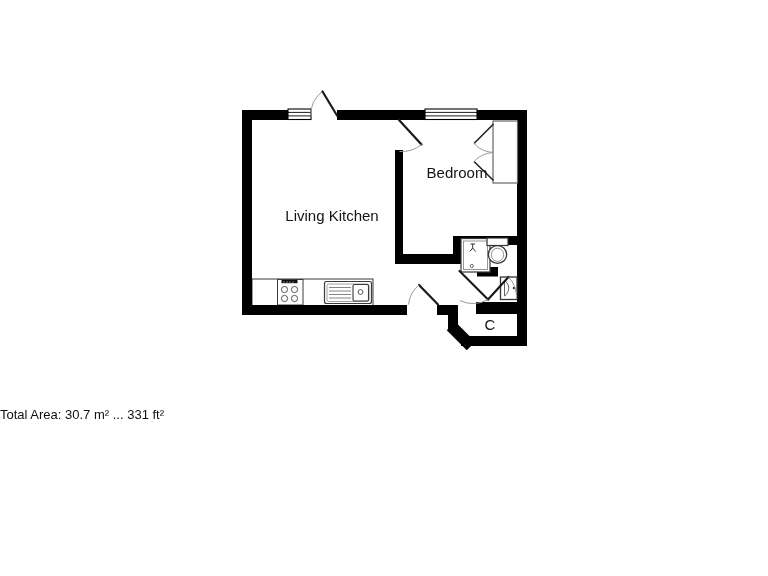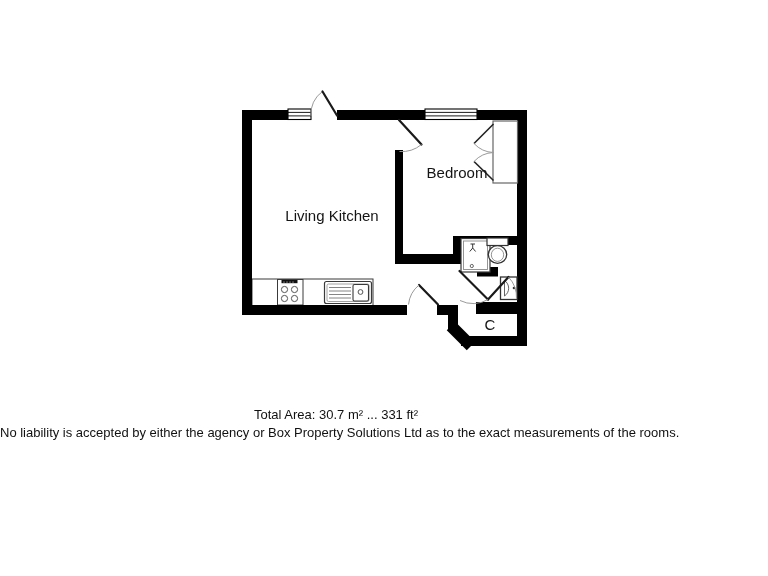--- a/index.html
+++ b/index.html
@@ -7,21 +7,21 @@
     width:768px;height:576px;background:#ffffff;overflow:hidden;position:relative;
     font-family:"Liberation Sans",sans-serif;
   }
   #plan{position:absolute;left:0;top:0;}
   .room-label{font-family:"Liberation Sans",sans-serif;font-size:15px;fill:#141414;}
   .wall{fill:#000000;stroke:none;}
   .leaf{stroke:#1a1a1a;stroke-width:2.2;fill:none;stroke-linecap:round;}
   .swing{stroke:#9a9a9a;stroke-width:1;fill:none;}
   .winline{stroke:#000;stroke-width:0.9;}
   #footer{
-    position:absolute;left:0;top:406px;width:672px;text-align:center;color:#111;
+    position:absolute;left:0;top:406px;width:672px;color:#111;
   }
   .footer-line{
     font-size:13px;line-height:18.4px;white-space:nowrap;
   }
 </style>
 </head>
 <body>
 
 <svg id="plan" width="768" height="576" viewBox="0 0 768 576">
 
@@ -130,14 +130,13 @@
     <path class="swing" d="M 508.5 277 A 30 30 0 0 1 516.5 299"></path>
   </g>
 
   <text class="room-label" x="332" y="221" text-anchor="middle">Living Kitchen</text>
   <text class="room-label" x="457" y="178" text-anchor="middle">Bedroom</text>
   <text class="room-label" x="490" y="330" text-anchor="middle">C</text>
 </svg>
 
 <div id="footer">
   <div class="footer-line">Total Area: 30.7 m² ... 331 ft²</div>
-  <div class="footer-line">No liability is accepted by either the agency or Box Property Solutions Ltd as to the exact measurements of the rooms.</div>
 </div>
 
 </body></html>

